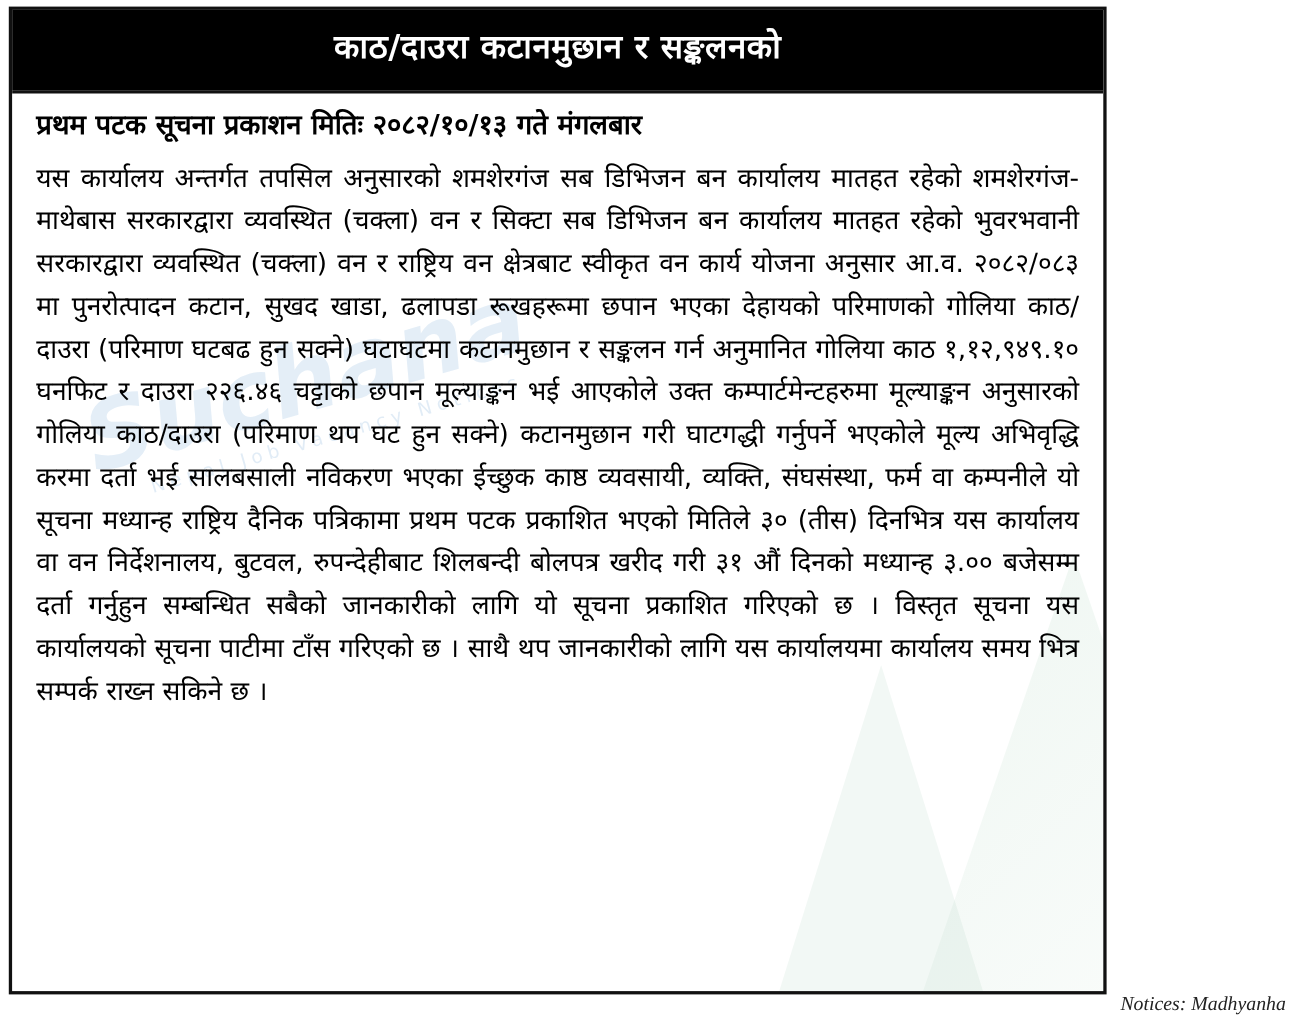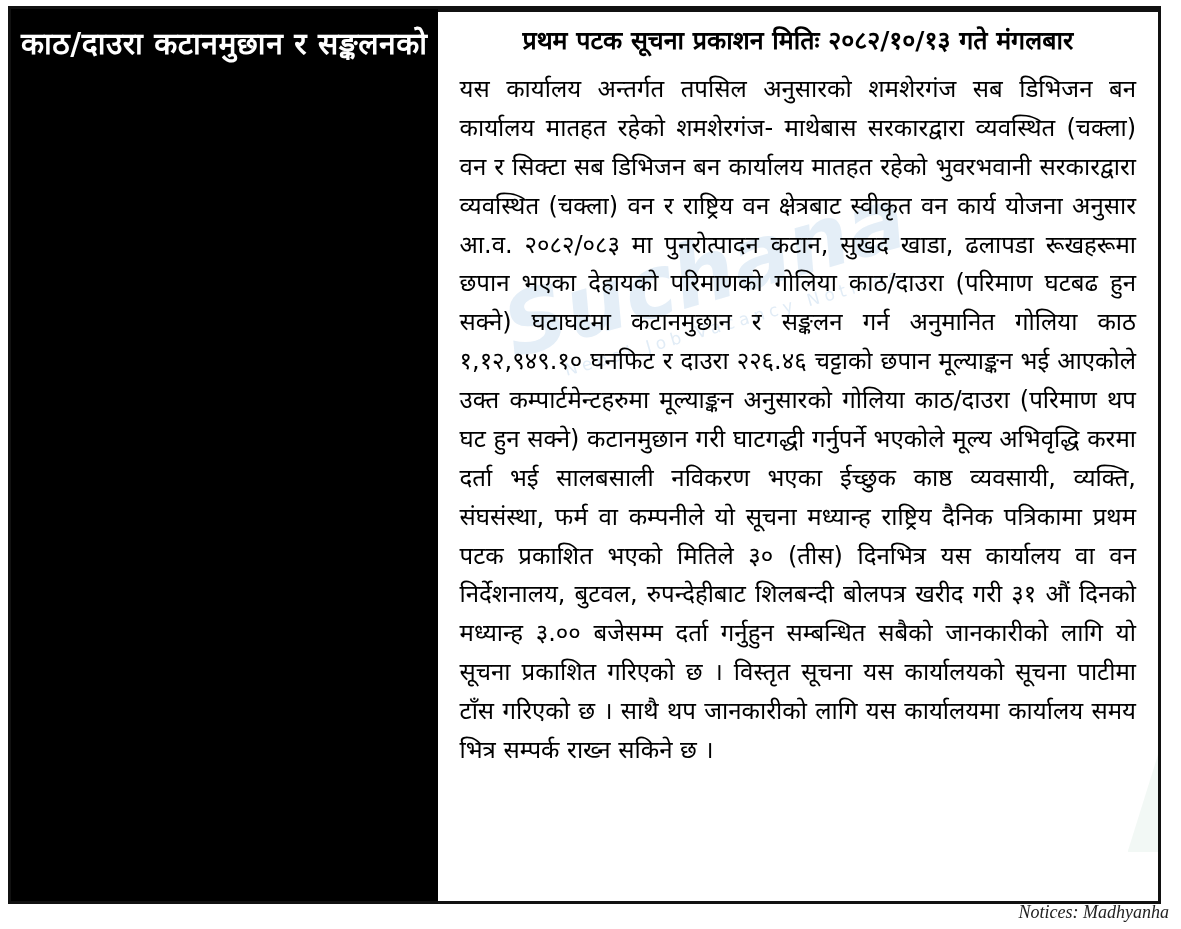--- a/index.html
+++ b/index.html
@@ -18,26 +18,27 @@
     position: relative;
     width: 1181px;
     height: 929px;
     box-sizing: border-box;
     background: #ffffff;
   }
   .notice {
     position: absolute;
     left: 8px;
     top: 6px;
-    width: 1153px;
+    width: 998px;
     height: 898px;
     box-sizing: border-box;
     border: 3px solid #111111;
     background: #ffffff;
     display: flex;
+    flex-direction: column;
     overflow: hidden;
   }
   
   .header-band {
     background: #000000;
     color: #ffffff;
     padding: 14px 10px 16px 10px;
     text-align: center;
     flex: 0 0 auto;
   }
@@ -106,21 +107,20 @@
     width: 200px;
     height: 320px;
     background: rgba(150, 200, 170, 0.12);
     clip-path: polygon(50% 0%, 100% 100%, 0% 100%);
   }
   .content {
     position: relative;
     z-index: 1;
   }
   .subtitle {
-    text-align: center;
     font-family: "DejaVu Sans", sans-serif;
     font-weight: bold;
     font-size: 25px;
     line-height: 1.2;
     margin: 2px 0 14px 0;
     white-space: nowrap;
   }
   .para {
     font-family: "DejaVu Sans", sans-serif;
     font-size: 24px;

